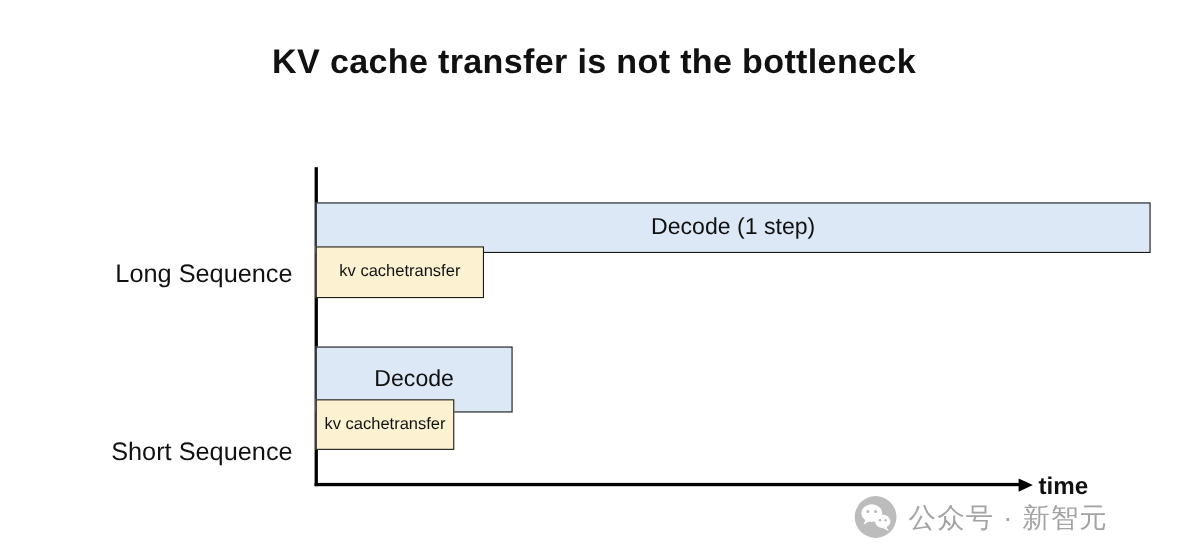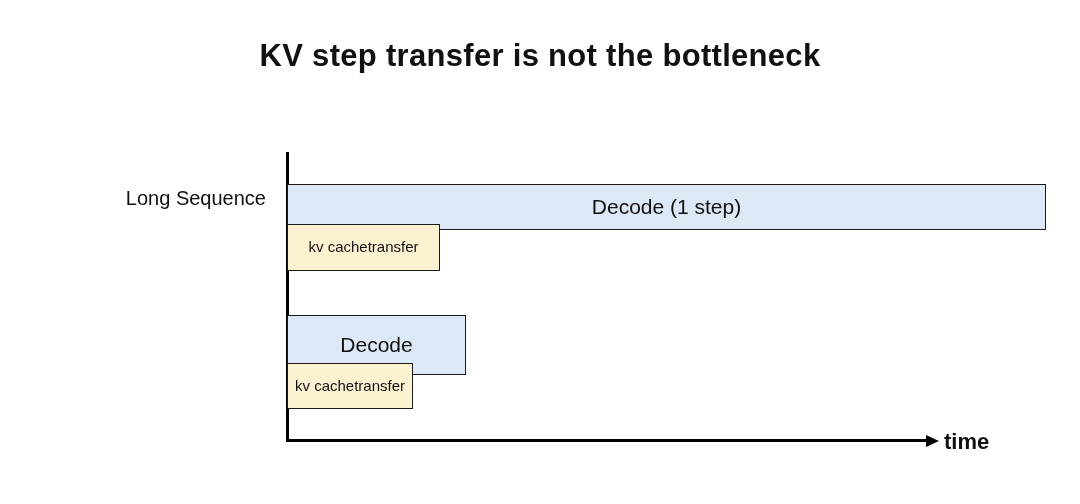--- a/index.html
+++ b/index.html
@@ -59,23 +59,24 @@
     top: 429px;
     font-size: 22px;
     font-weight: 600;
     color: #111111;
   }
   .row-label {
     position: absolute;
     left: 20px;
     width: 246px;
     text-align: right;
-    font-size: 20px;
+    font-size: 23px;
     color: #111111;
     white-space: nowrap;
+    margin-top: 48px;
   }
   #label-long  { top: 187px; }
   #label-short { top: 349px; }
   .bar {
     position: absolute;
     box-sizing: border-box;
     border: 1.5px solid var(--bar-border, #1a1a1a);
     display: flex;
     align-items: center;
     justify-content: center;
@@ -110,34 +111,51 @@
     color: var(--watermark, #a3a3a3);
     white-space: nowrap;
   }
   .wm-icon { display: inline-flex; }
 </style>
 </head>
 <body>
 
 <div class="canvas">
 
-  <h1 class="title">KV step transfer is not the bottleneck</h1>
+  <h1 class="title">KV cache transfer is not the bottleneck</h1>
 
   <div class="y-axis"></div>
   <div class="x-axis"></div>
   <div class="x-arrow"></div>
   <div class="time-label">time</div>
 
   <div class="row-label" id="label-long">Long Sequence</div>
   <div class="bar decode" id="bar-long-decode">Decode (1 step)</div>
   <div class="bar kv" id="bar-long-kv">
     <span>kv cache</span>
     <span>transfer</span>
   </div>
 
+  <div class="row-label" id="label-short">Short Sequence</div>
   <div class="bar decode" id="bar-short-decode">Decode</div>
   <div class="bar kv" id="bar-short-kv">
     <span>kv cache</span>
     <span>transfer</span>
   </div>
 
+  <div class="watermark">
+    <span class="wm-icon">
+      <svg width="40" height="40" viewBox="0 0 40 40">
+        <circle cx="20" cy="20" r="19" fill="#bcbcbc"></circle>
+        <ellipse cx="16.5" cy="16.5" rx="9.5" ry="8" fill="#ffffff"></ellipse>
+        <polygon points="11,22 9,27 15,23.5" fill="#ffffff"></polygon>
+        <circle cx="13" cy="15" r="1.4" fill="#bcbcbc"></circle>
+        <circle cx="20" cy="15" r="1.4" fill="#bcbcbc"></circle>
+        <ellipse cx="26.5" cy="24" rx="7" ry="6" fill="#ffffff"></ellipse>
+        <polygon points="30,29 32,33 26.5,30" fill="#ffffff"></polygon>
+        <circle cx="24" cy="23" r="1.1" fill="#bcbcbc"></circle>
+        <circle cx="29" cy="23" r="1.1" fill="#bcbcbc"></circle>
+      </svg>
+    </span>
+    <span class="watermark-text">公众号 · 新智元</span>
+  </div>
 
 </div>
 
 </body></html>

